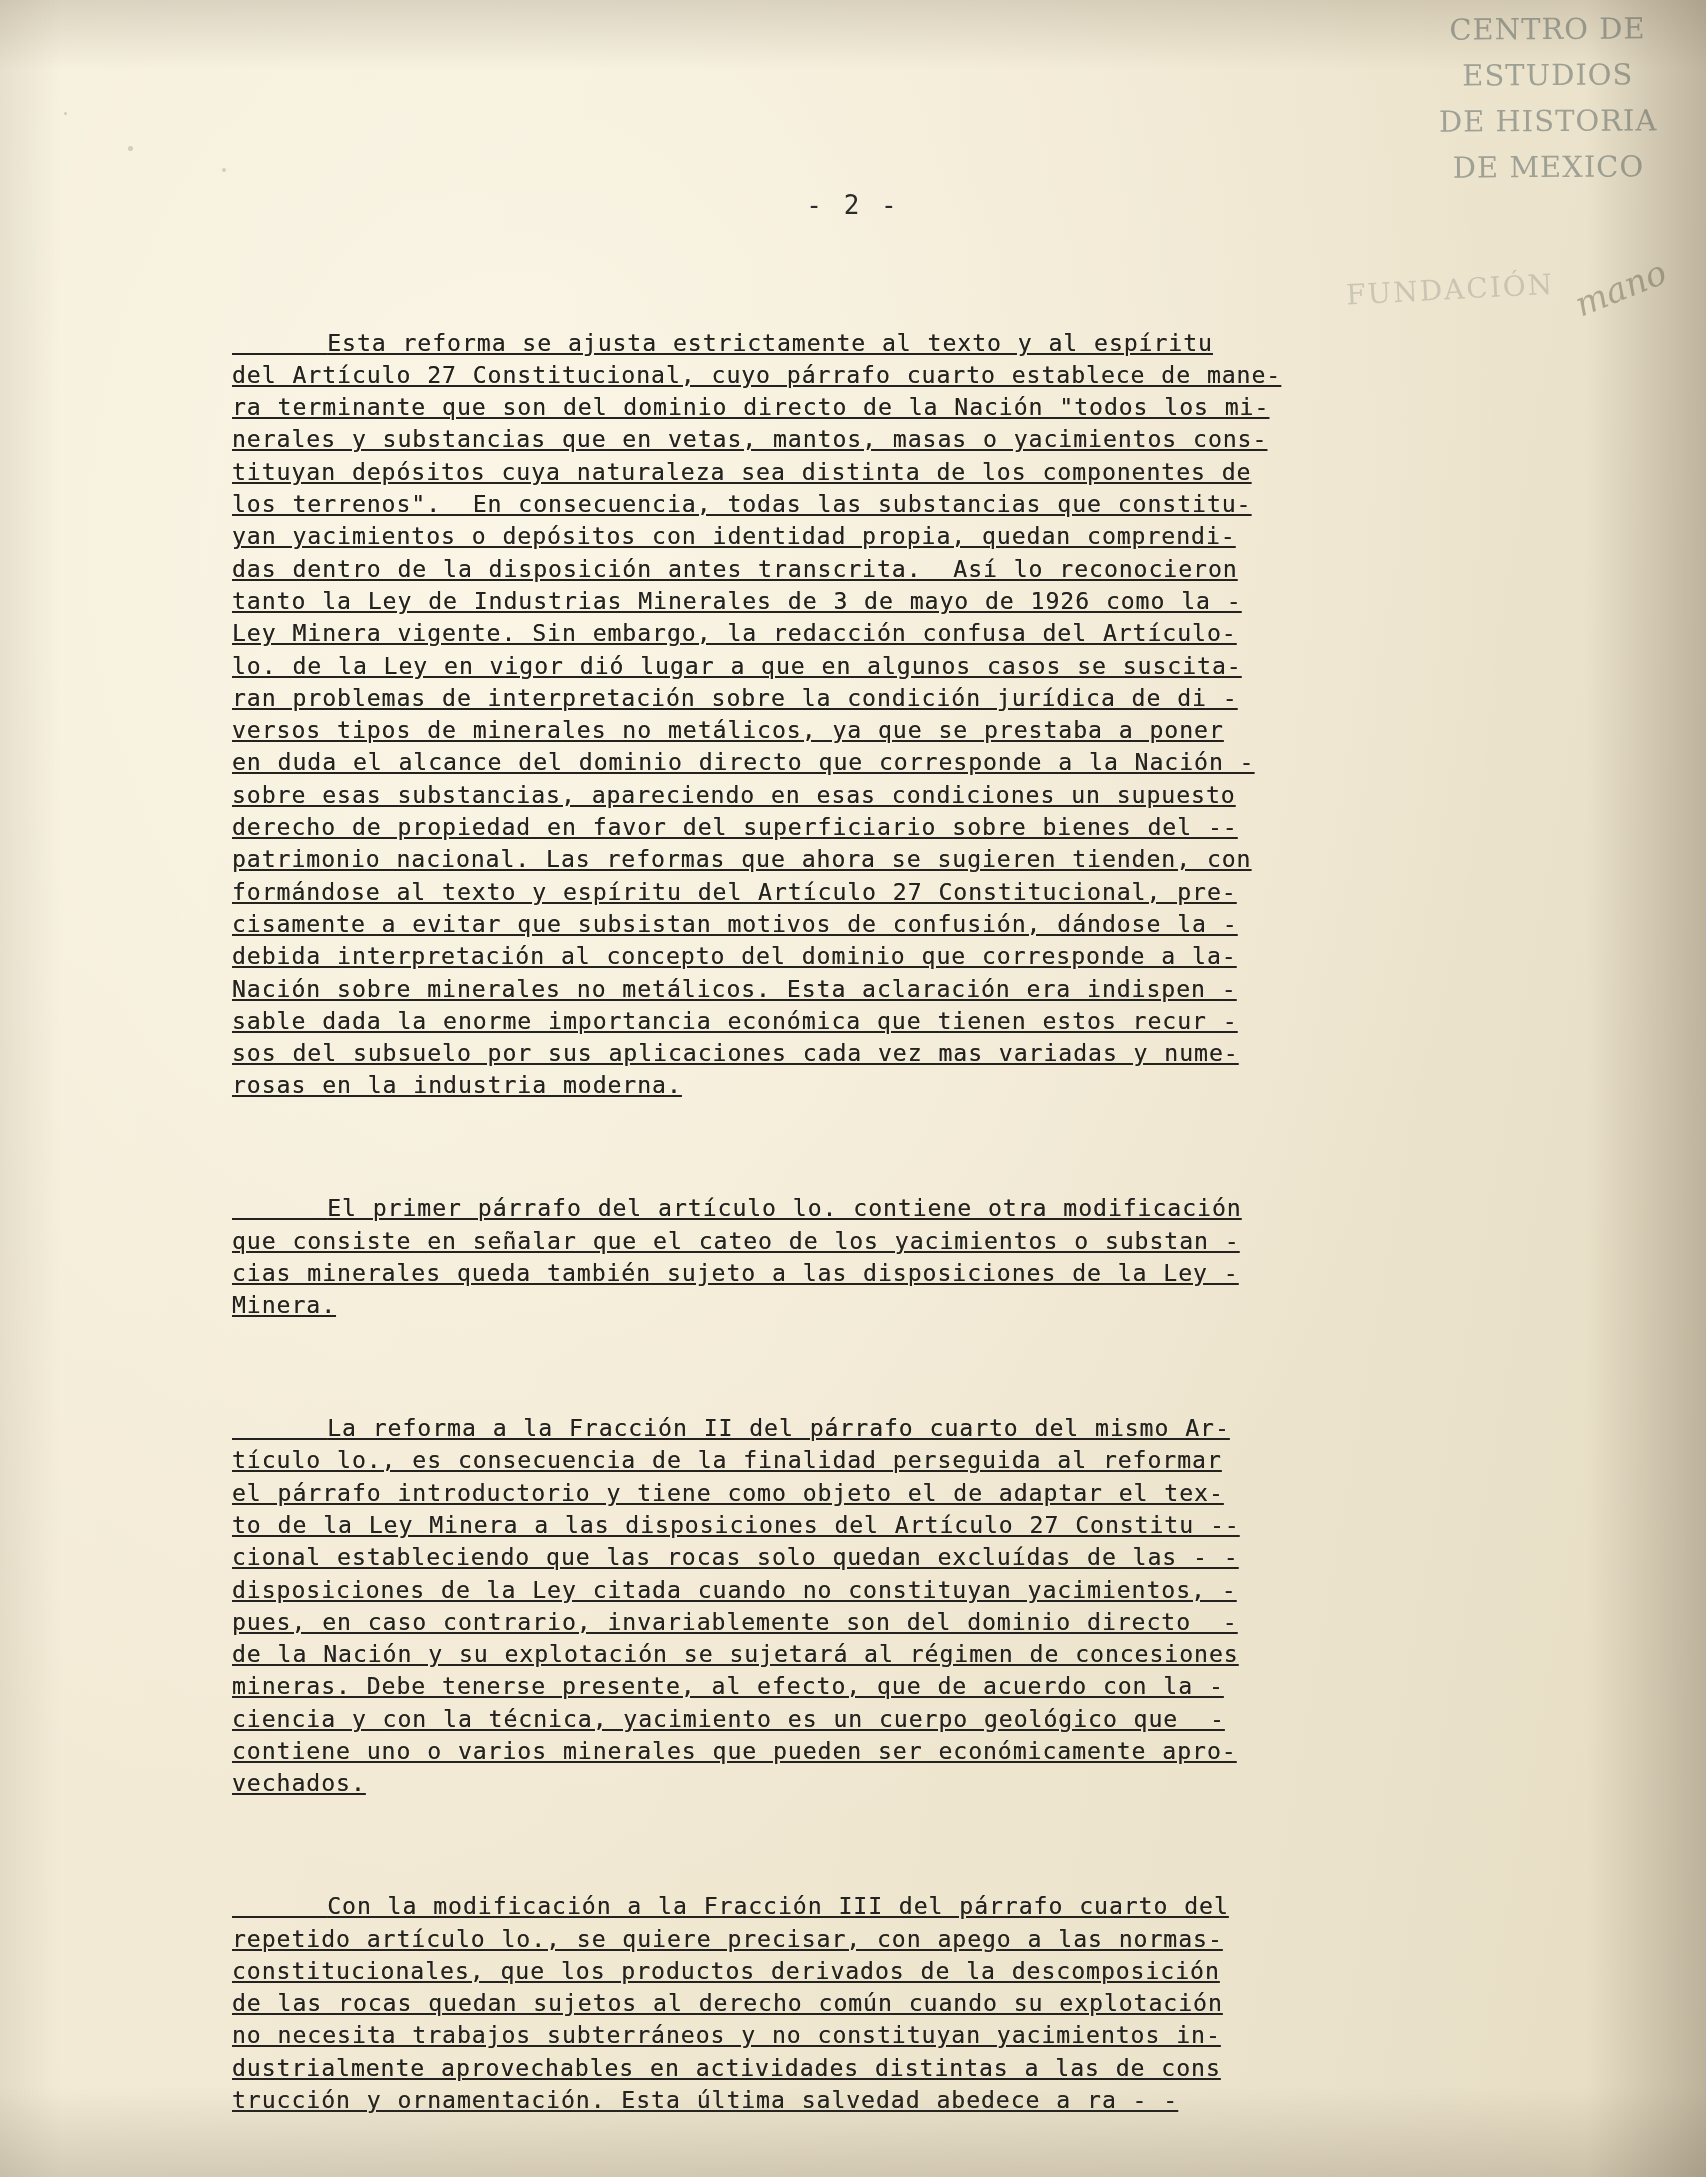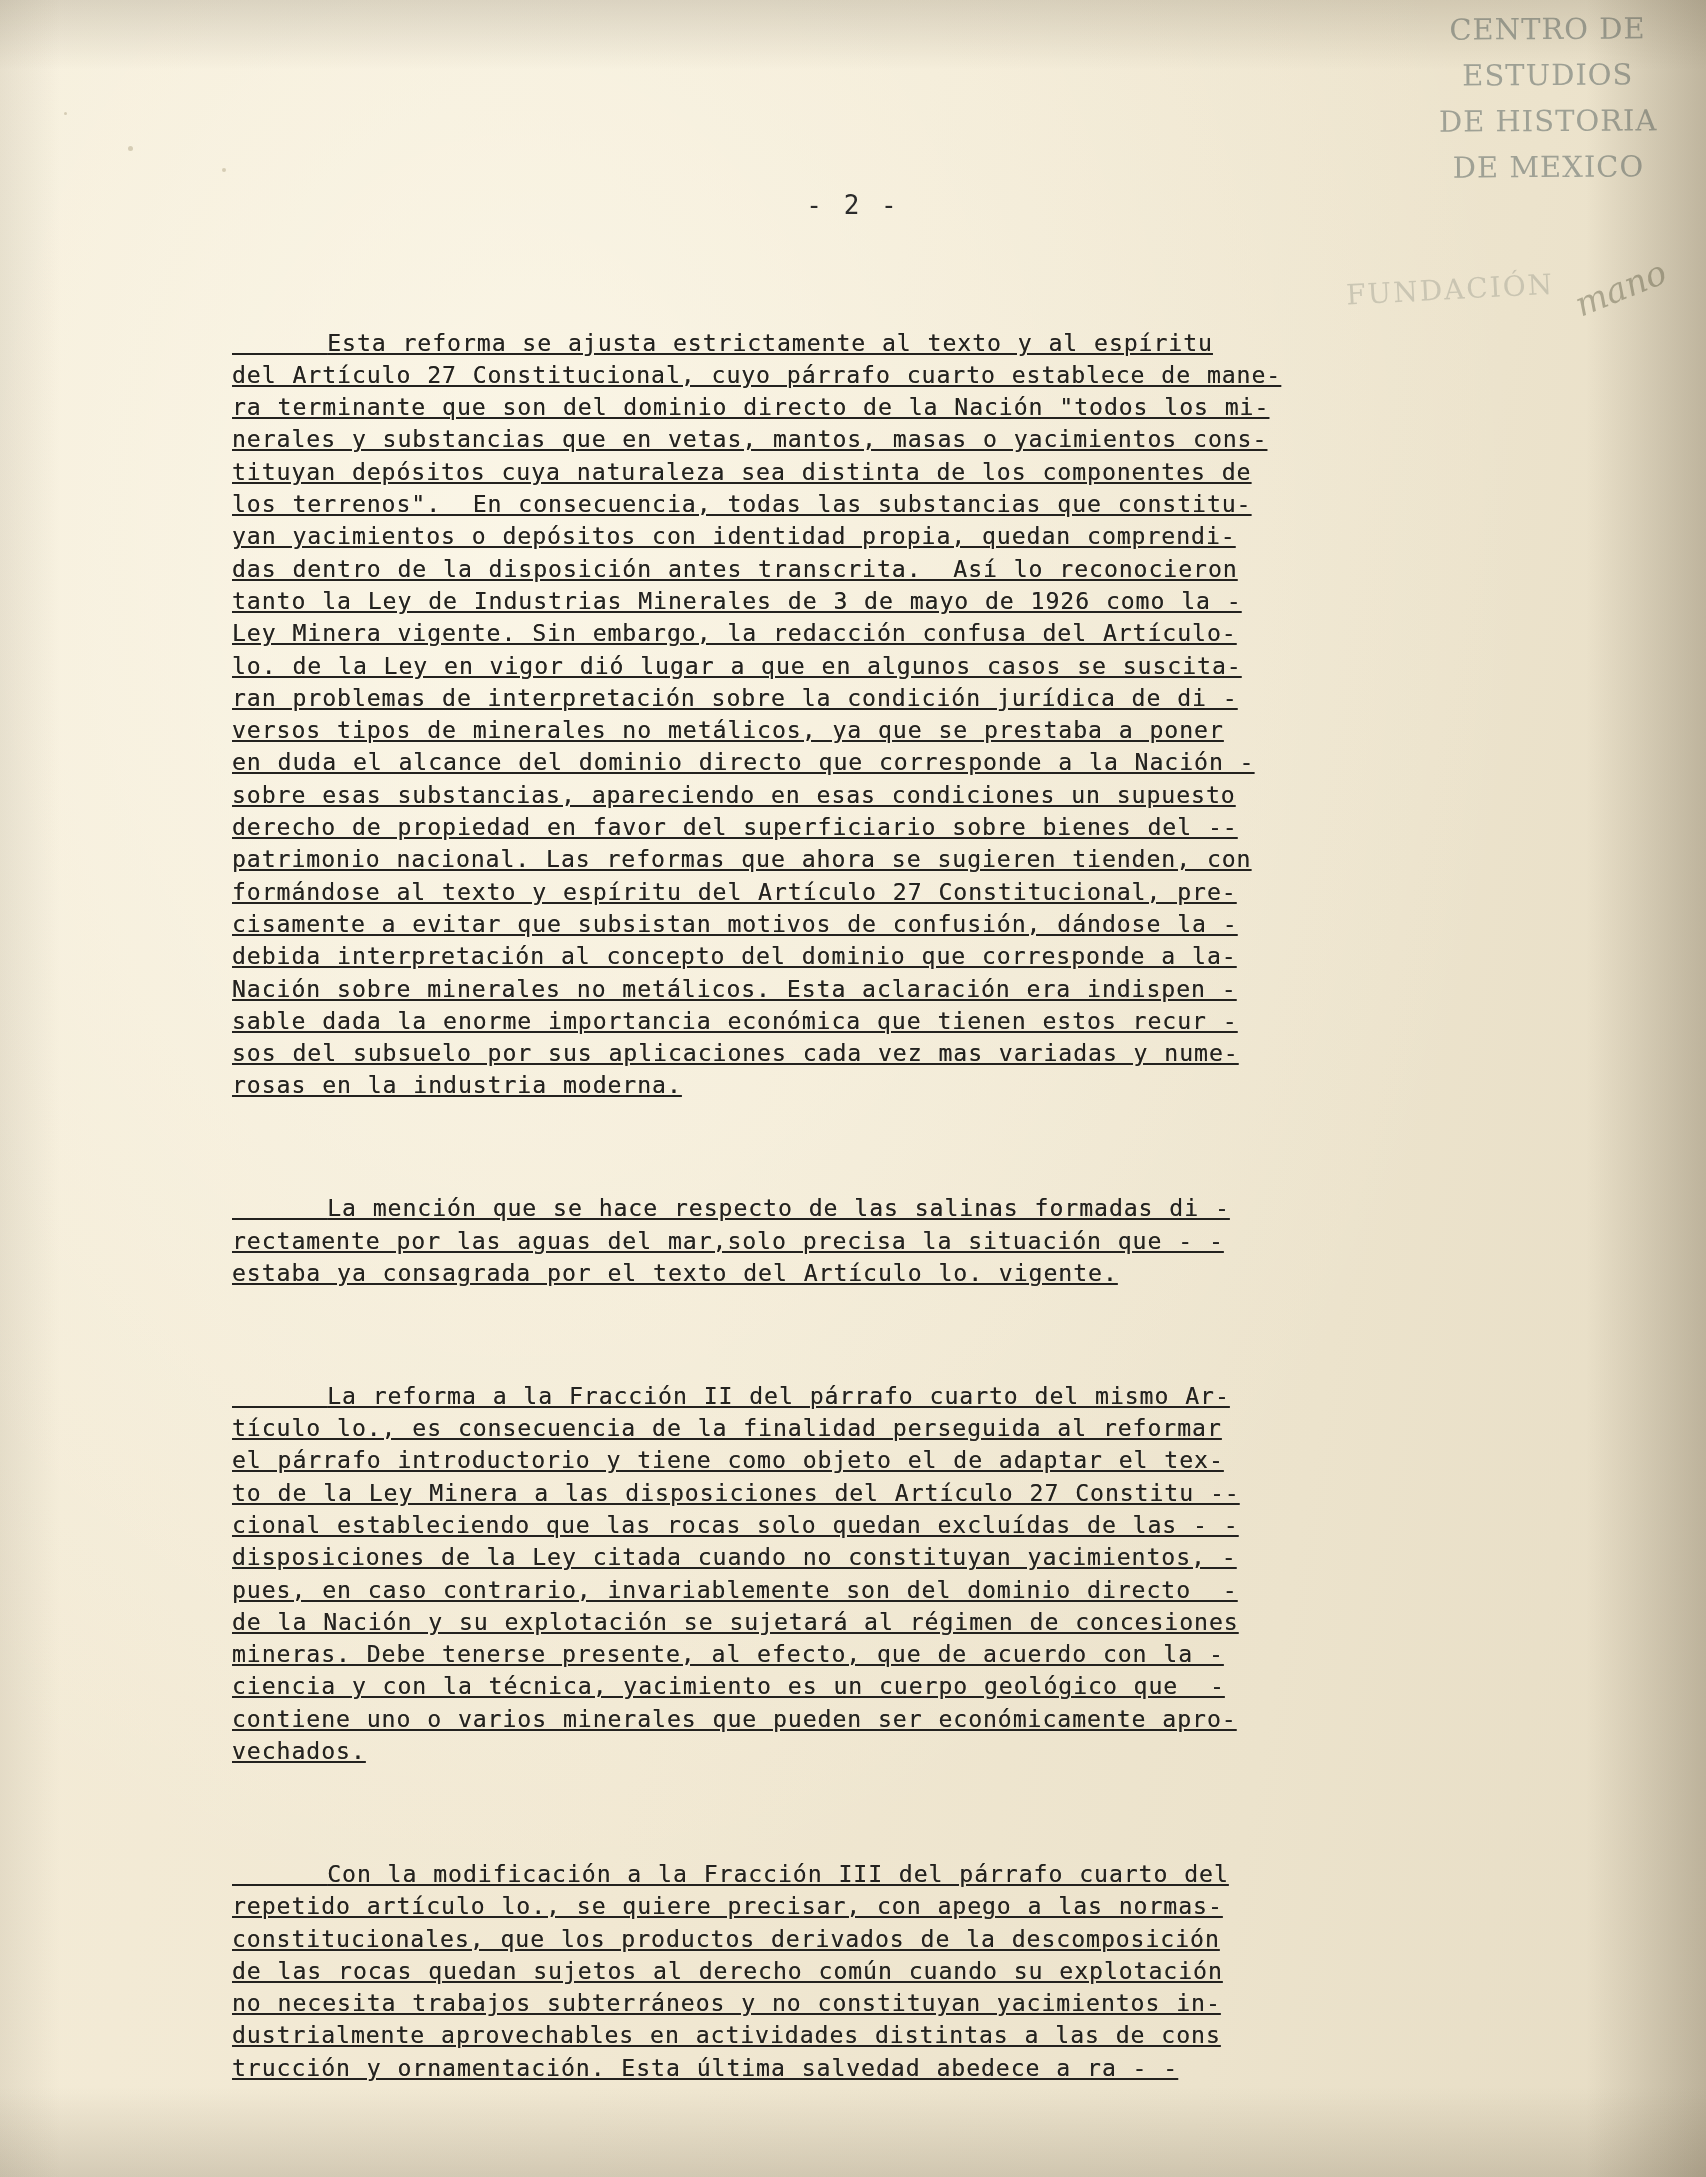--- a/index.html
+++ b/index.html
@@ -161,23 +161,24 @@
 sobre esas substancias, apareciendo en esas condiciones un supuesto
 derecho de propiedad en favor del superficiario sobre bienes del --
 patrimonio nacional. Las reformas que ahora se sugieren tienden, con
 formándose al texto y espíritu del Artículo 27 Constitucional, pre-
 cisamente a evitar que subsistan motivos de confusión, dándose la -
 debida interpretación al concepto del dominio que corresponde a la-
 Nación sobre minerales no metálicos. Esta aclaración era indispen -
 sable dada la enorme importancia económica que tienen estos recur -
 sos del subsuelo por sus aplicaciones cada vez mas variadas y nume-
 rosas en la industria moderna.</p>
-    <p class="para">      La mención que se hace respecto de las salinas formadas di -
-rectamente por las aguas del mar,solo precisa la situación que - -
-estaba ya consagrada por el texto del Artículo lo. vigente.</p>
+    <p class="para">      El primer párrafo del artículo lo. contiene otra modificación
+que consiste en señalar que el cateo de los yacimientos o substan -
+cias minerales queda también sujeto a las disposiciones de la Ley -
+Minera.</p>
     <p class="para">      La reforma a la Fracción II del párrafo cuarto del mismo Ar-
 tículo lo., es consecuencia de la finalidad perseguida al reformar
 el párrafo introductorio y tiene como objeto el de adaptar el tex-
 to de la Ley Minera a las disposiciones del Artículo 27 Constitu --
 cional estableciendo que las rocas solo quedan excluídas de las - -
 disposiciones de la Ley citada cuando no constituyan yacimientos, -
 pues, en caso contrario, invariablemente son del dominio directo  -
 de la Nación y su explotación se sujetará al régimen de concesiones
 mineras. Debe tenerse presente, al efecto, que de acuerdo con la -
 ciencia y con la técnica, yacimiento es un cuerpo geológico que  -

